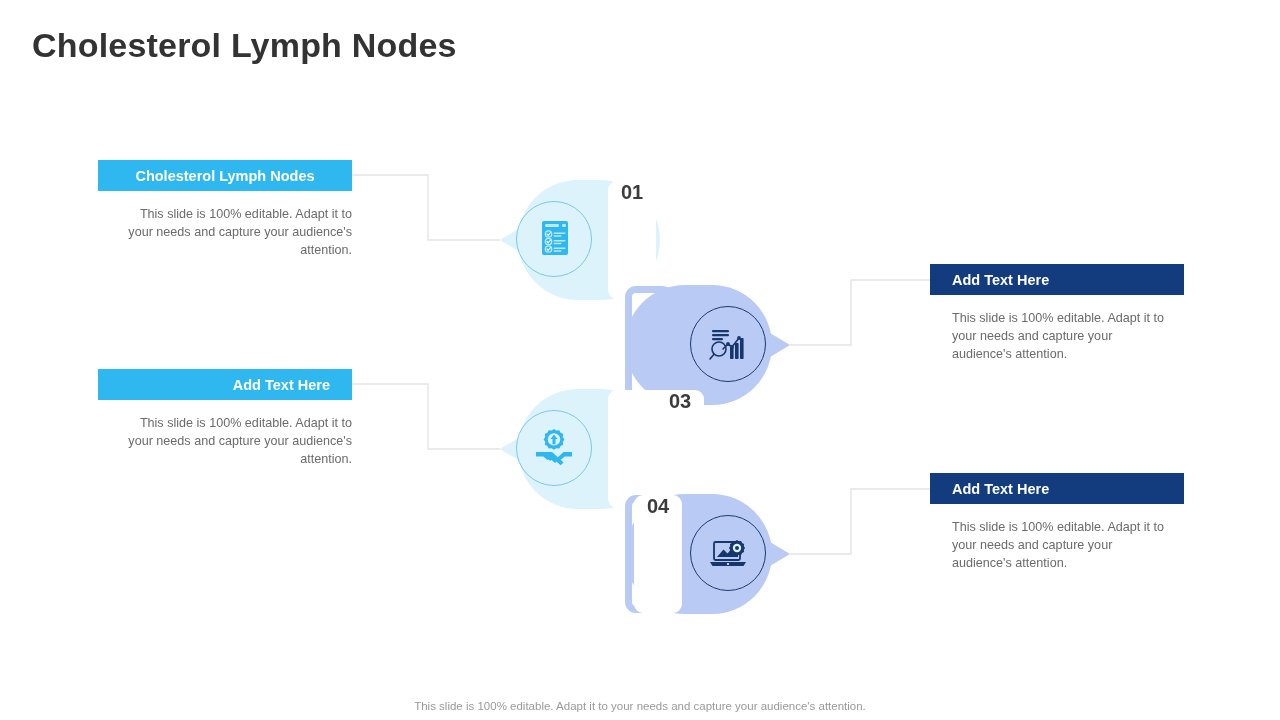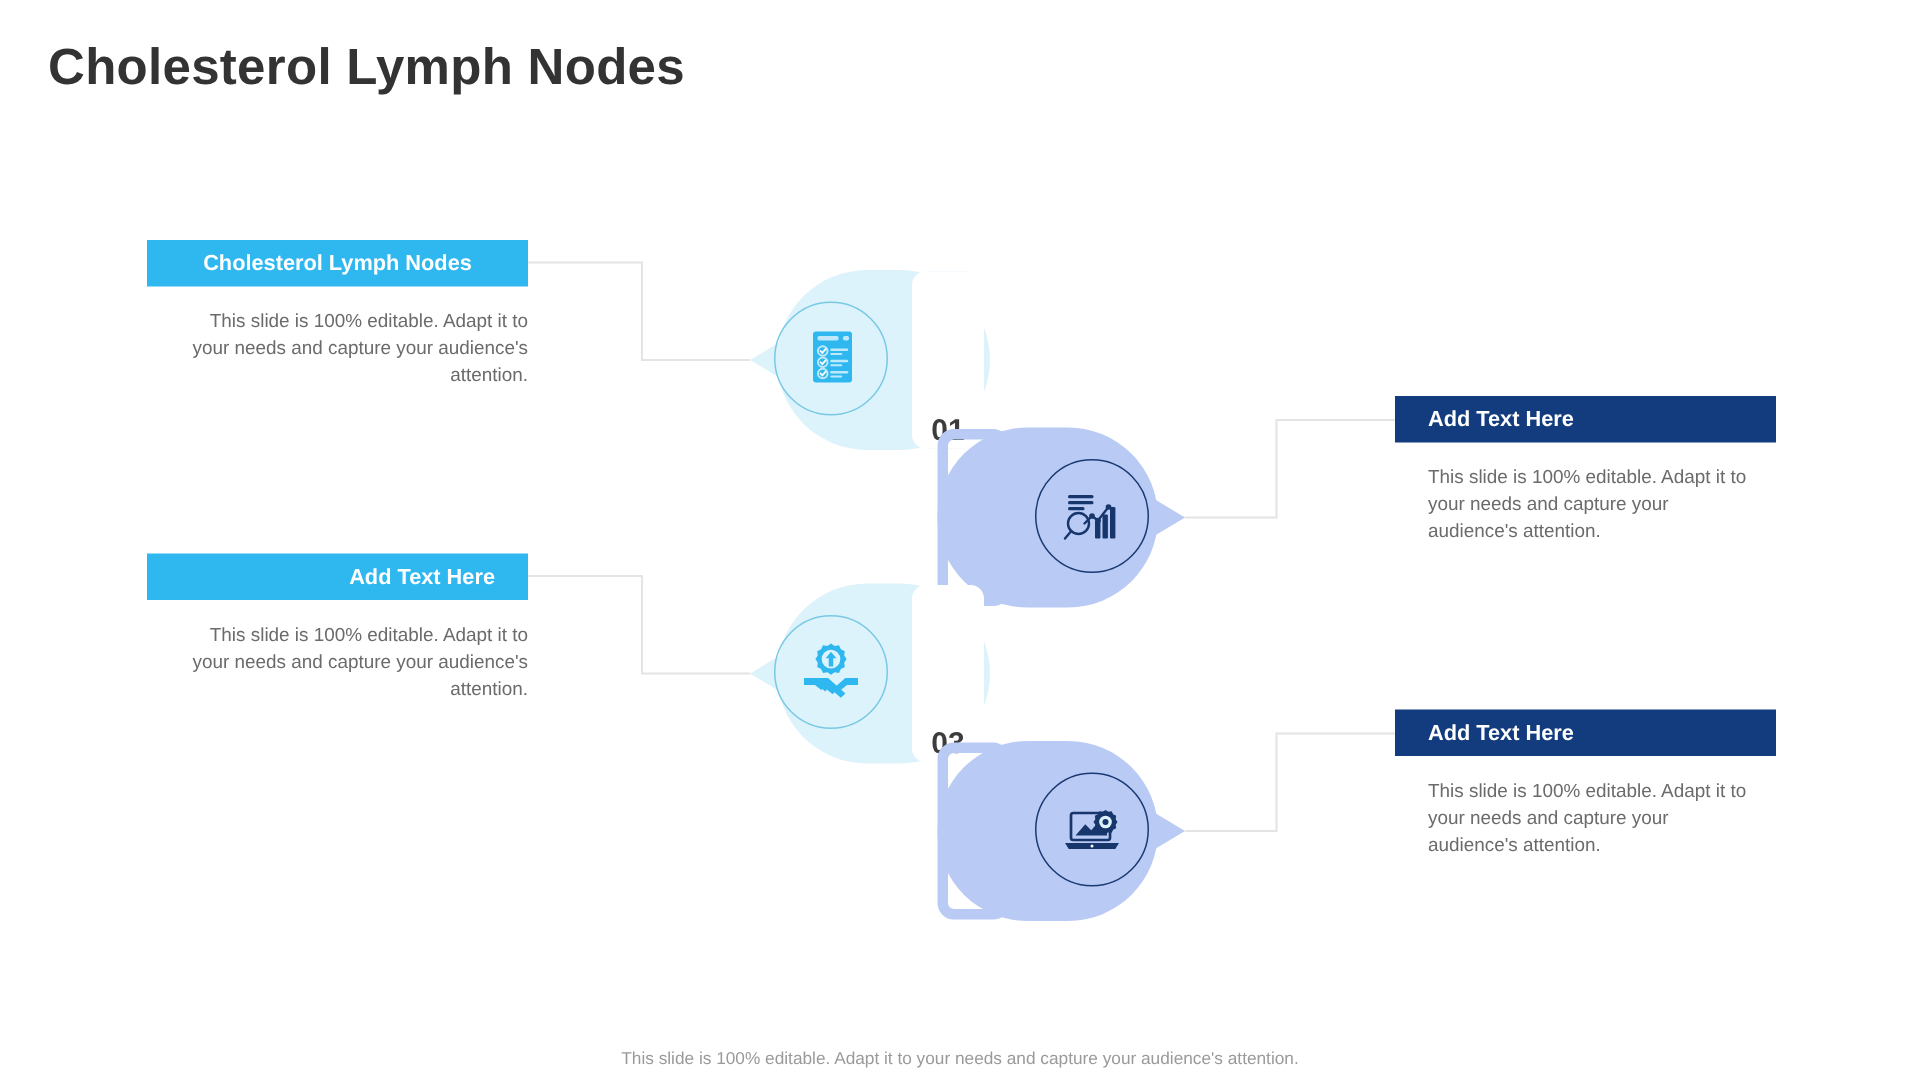--- a/index.html
+++ b/index.html
@@ -117,21 +117,21 @@
   .icon-circle svg { display: block; }
 
   
   .num-card {
     position: absolute;
     width: 48px;
     height: 118px;
     background: #ffffff;
     border-radius: 9px;
     display: flex;
-    align-items: flex-end;
+    align-items: flex-start;
     justify-content: center;
     font-size: 20px;
     font-weight: bold;
     color: #3c3c3c;
   }
   .num-outline {
     position: absolute;
     width: 48px;
     height: 118px;
     border-radius: 11px;
@@ -265,21 +265,21 @@
       <circle cx="23" cy="14.4" r="6.2" fill="#ddf3fc"></circle>
       <path d="M23 9.5 l3.6 4.4 h-2.1 v5.4 h-3 v-5.4 h-2.1z" fill="#2fb8f0"></path>
       <g fill="#2fb8f0">
         <path d="M5 27 h8.5 l6 5.4 -3 2.6 -4.2 -3.4 -7.3 0 z"></path>
         <path d="M41 27 h-8.5 l-6 5.4 3 2.6 4.2 -3.4 7.3 0 z"></path>
         <path d="M13.5 27 h7.5 l7 6.2 4.6 4.2 -3 2.8 -4.3 -3.7 -1.2 1.4 -3.8 -3.2 -1.1 1.3 -3.4 -2.9z"></path>
       </g>
     </svg>
   </div>
   <div class="num-outline cyan" style="left:608px; top:390px;"></div>
-  <div class="num-card" style="left:608px; top:390px;">
+  <div class="num-card" style="left:608px; top:390px;padding-left:48px;">
     <span>03</span>
   </div>
 
   <div class="blob right" style="left:625px; top:494px; width:165px;">
     <div class="body"></div>
     <div class="tip"></div>
   </div>
   <div class="icon-circle navy" style="left:690px; top:515px;">
     <svg width="46" height="46" viewBox="0 0 46 46">
       <g fill="none" stroke="#17366b" stroke-width="1.8" stroke-linejoin="round">
@@ -289,20 +289,23 @@
       <path d="M5 32 h36 l-2.5 4 h-31 z" fill="#17366b"></path>
       <circle cx="23" cy="34" r="1" fill="#ffffff"></circle>
       <g fill="#17366b">
         <path d="M32 10 l1.9 1.2 2.2 -0.3 1 2 2 1 -0.3 2.2 1.2 1.9 -1.2 1.9 0.3 2.2 -2 1 -1 2 -2.2 -0.3 -1.9 1.2 -1.9 -1.2 -2.2 0.3 -1 -2 -2 -1 0.3 -2.2 -1.2 -1.9 1.2 -1.9 -0.3 -2.2 2 -1 1 -2 2.2 0.3z"></path>
       </g>
       <circle cx="32" cy="18" r="4.2" fill="#ddf3fc"></circle>
       <circle cx="32" cy="18" r="2" fill="#17366b"></circle>
     </svg>
   </div>
   <div class="num-outline navy" style="left:625px; top:495px;"></div>
+  <div class="num-card" style="left:634px; top:495px;">
+    <span>04</span>
+  </div>
 </div>
 
 <div class="side-block" style="left:98px; top:160px;">
   <div class="side-bar cyan center">
     <span>Cholesterol Lymph Nodes</span>
   </div>
   <div class="side-body right-align">This slide is 100% editable. Adapt it to your needs and capture your audience's attention.</div>
 </div>
 
 <div class="side-block" style="left:98px; top:369px;">

